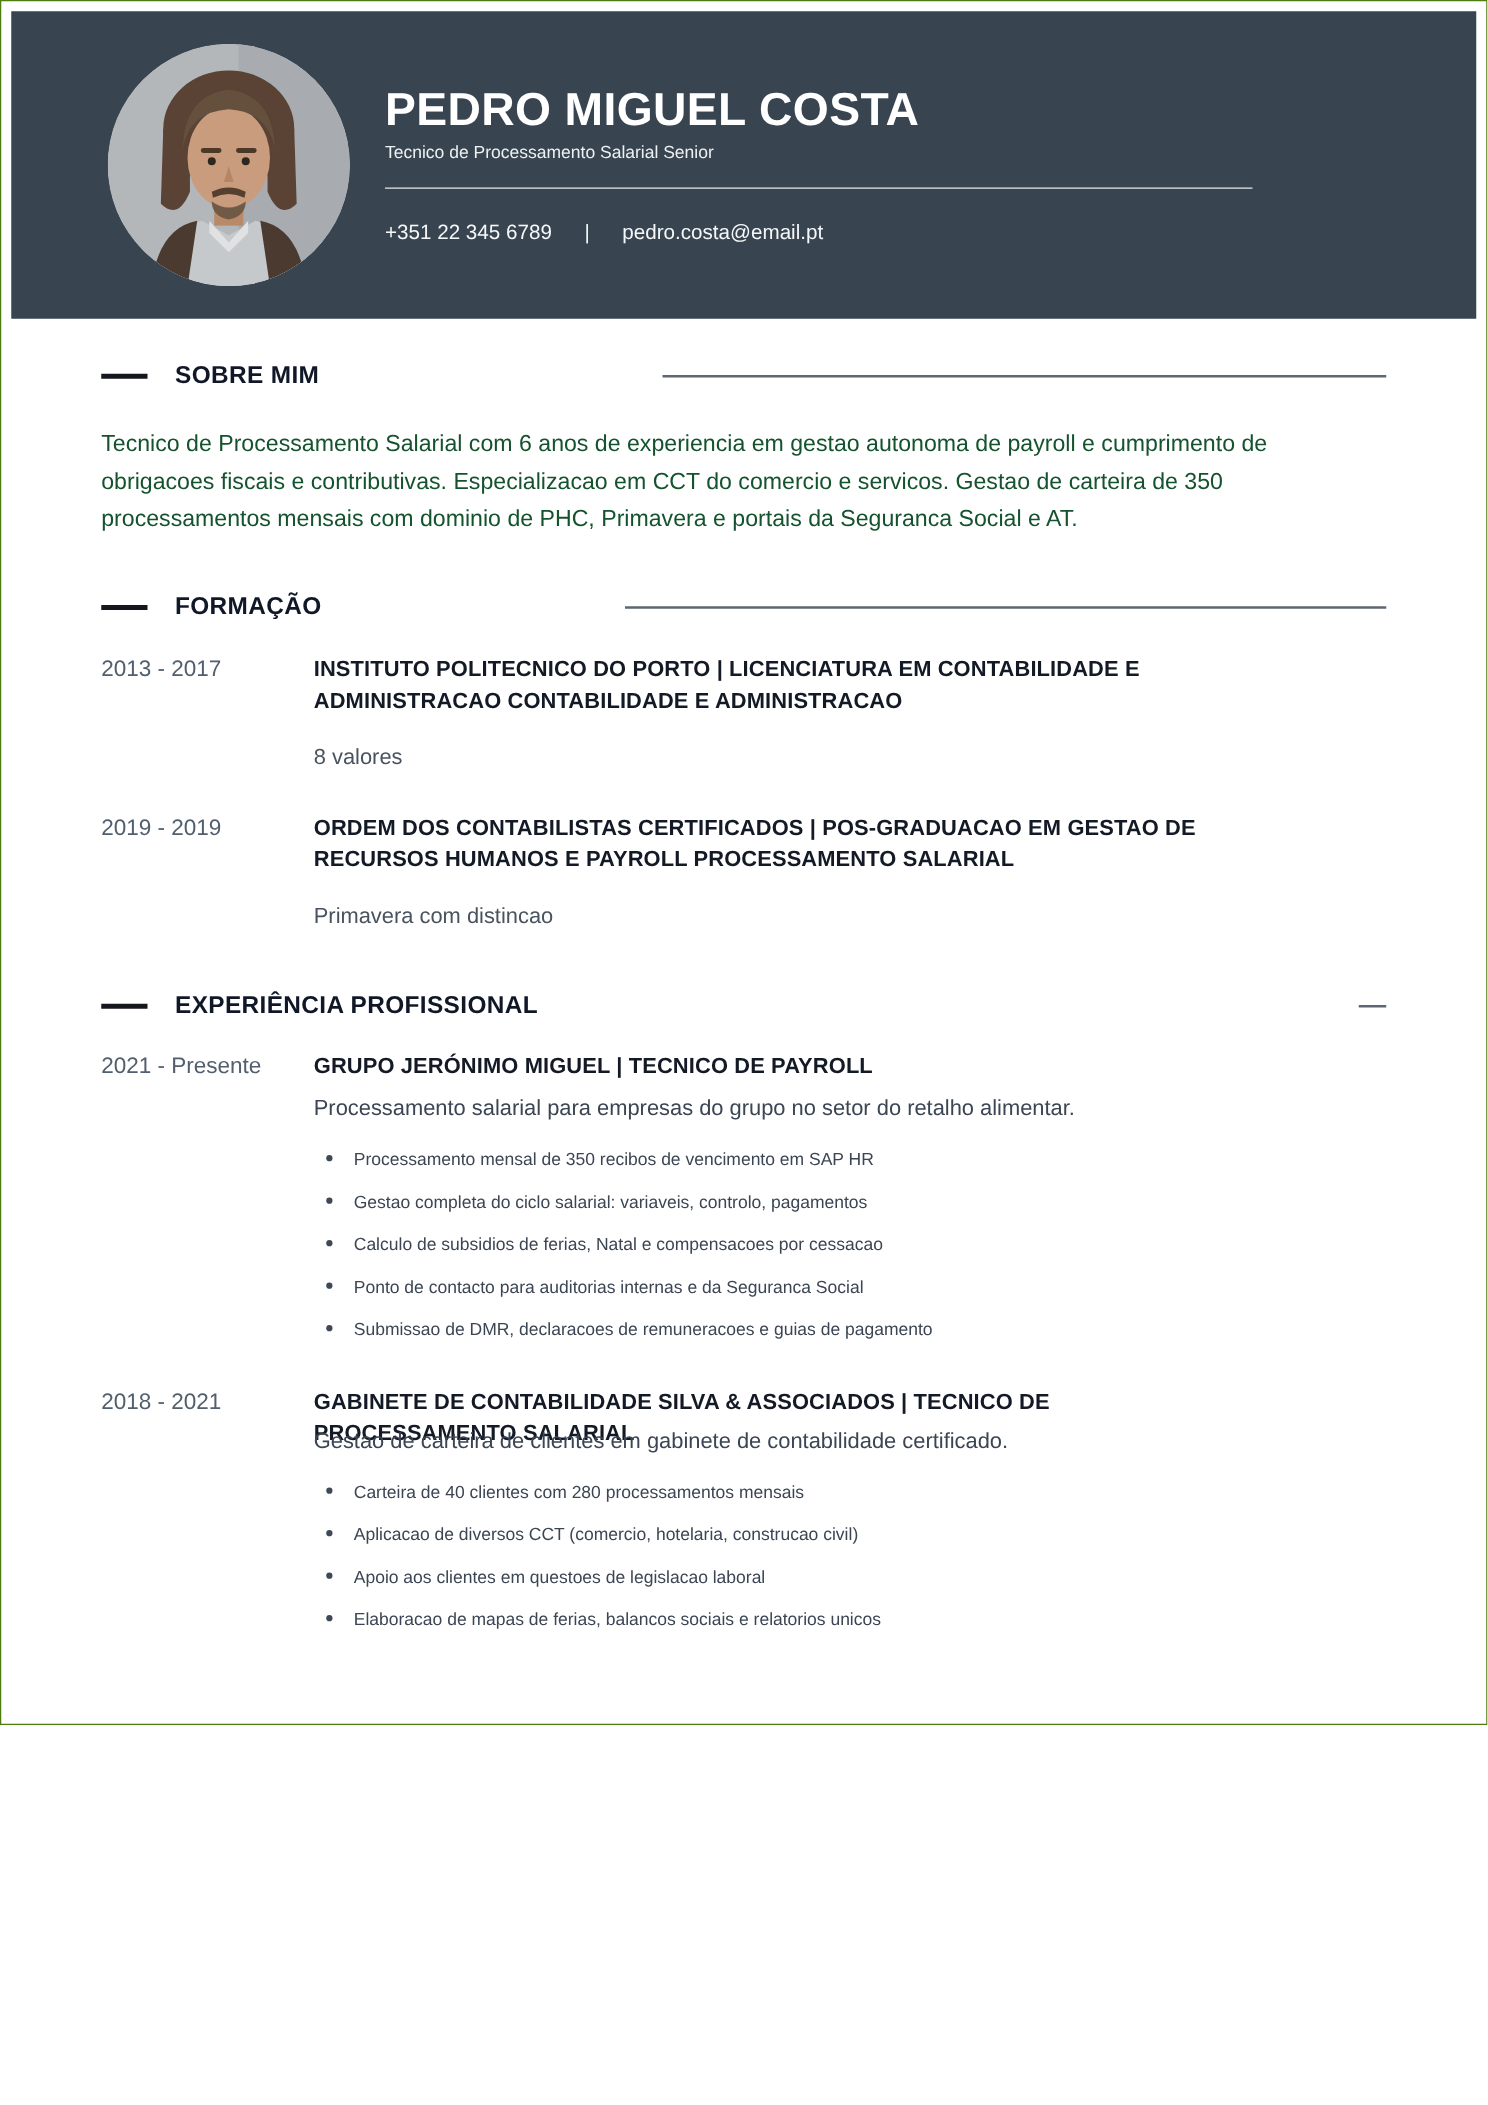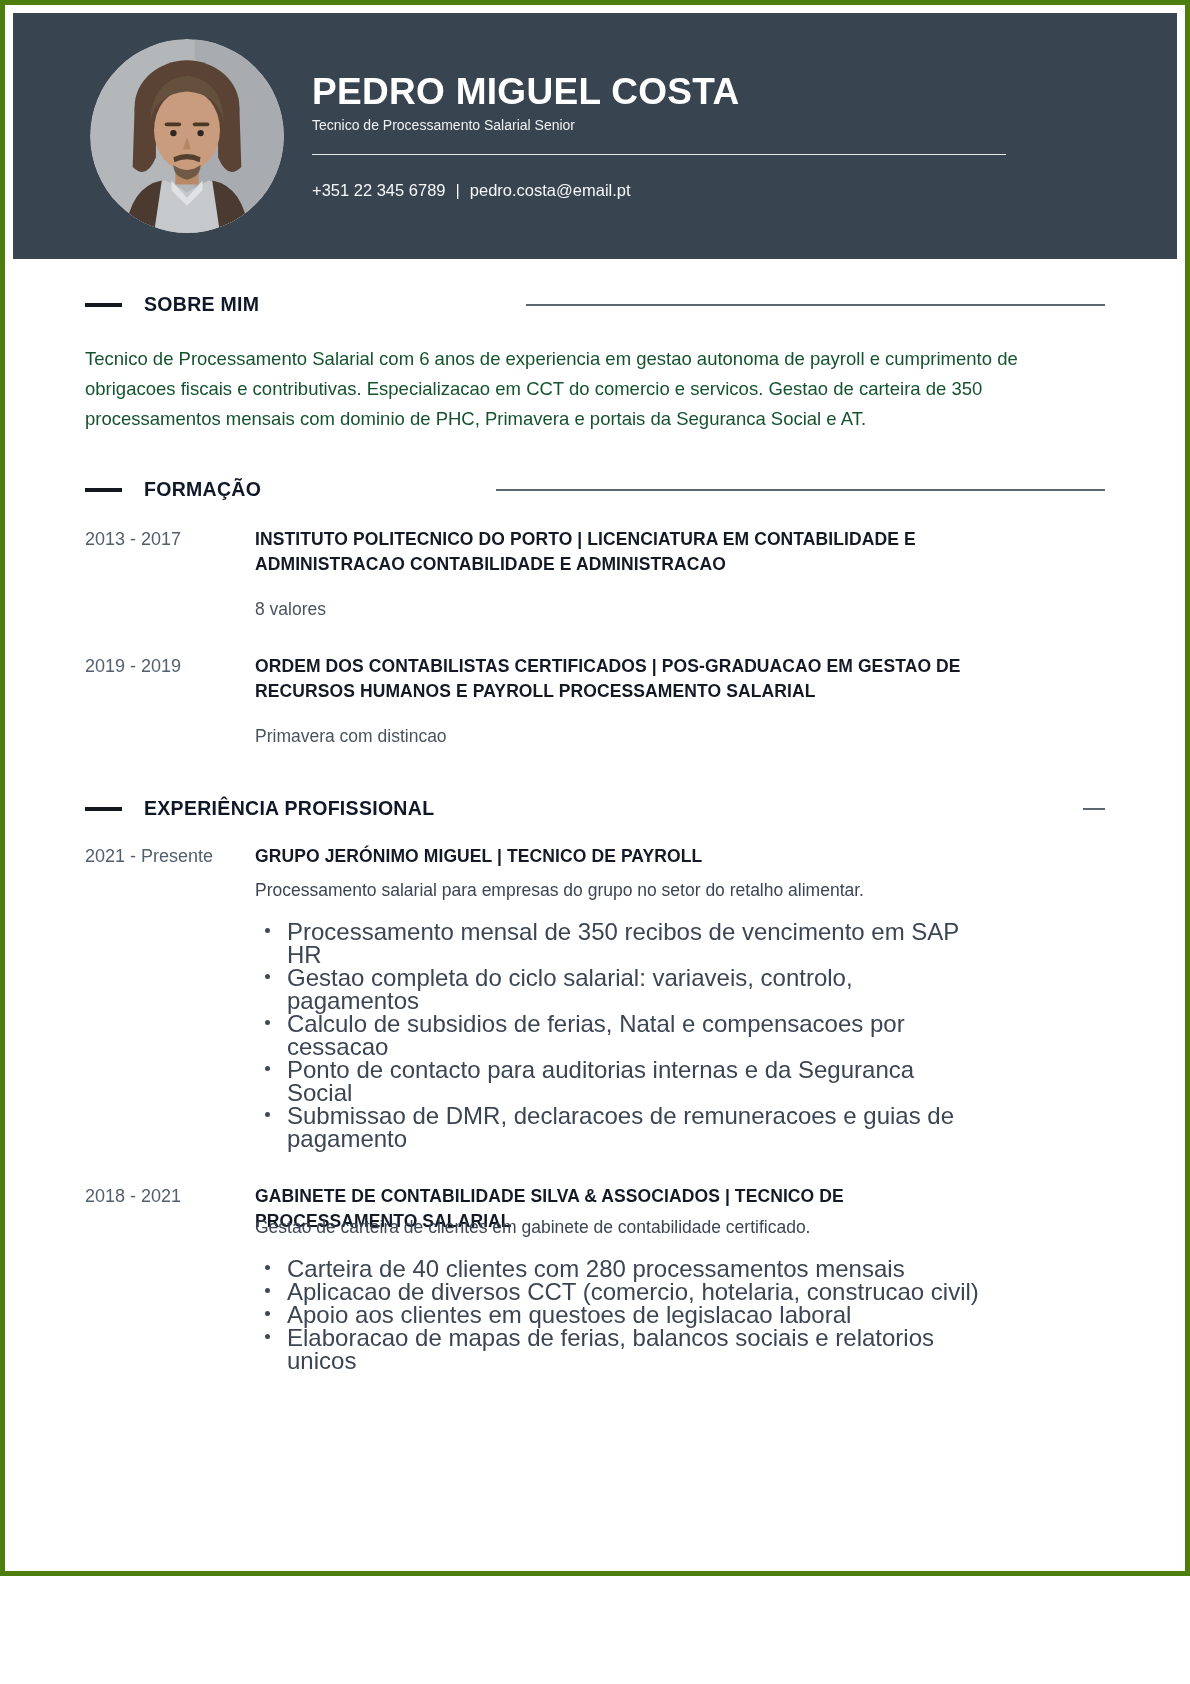--- a/index.html
+++ b/index.html
@@ -3,23 +3,23 @@
 <meta charset="utf-8">
 <style>
   * { margin: 0; padding: 0; box-sizing: border-box; }
   html, body { background: #ffffff; }
   body {
     font-family: "Liberation Sans", "DejaVu Sans", sans-serif;
     width: 1190px;
   }
   .page {
     width: 1190px;
-    height: 1576px;
+    height: 1380px;
     background: #ffffff;
-    border: 5px solid #4d7c0f;
+    border: 1px solid #4d7c0f;
     overflow: hidden;
     position: relative;
   }
 
   
   .header {
     margin: 8px 8px 0 8px;
     height: 246px;
     background: var(--header-bg, #384450);
     display: flex;
@@ -52,21 +52,21 @@
     width: 694px;
     height: 1px;
     background: rgba(255,255,255,0.88);
   }
   .contact {
     margin-top: 26px;
     font-size: 16.5px;
     color: #f5f7f8;
     display: flex;
     align-items: center;
-    gap: 10px;
+    gap: 26px;
     font-weight: 400;
   }
 
   
   .content { padding: 0 80px; }
 
   .section-head { display: flex; align-items: center; }
   .sec-dash { width: 37px; height: 4px; background: #14181e; flex: none; }
   .sec-title {
     margin-left: 22px;
@@ -115,23 +115,24 @@
     font-size: 17.5px;
     color: #3b4553;
     line-height: 24px;
     max-width: 730px;
   }
   .x-desc.overlap { margin-top: -19px; }
   .x-list { margin-top: 18px; list-style: none; max-width: 730px; }
   .x-list li {
     position: relative;
     padding-left: 32px;
-    font-size: 24px;
+    font-size: 14px;
     color: #3b4553;
     line-height: 23px;
+    margin-top: 11px;
   }
   .x-list li::before {
     content: "";
     position: absolute;
     left: 10px; top: 8px;
     width: 5px; height: 5px;
     border-radius: 50%;
     background: #3e4856;
   }
 </style>

